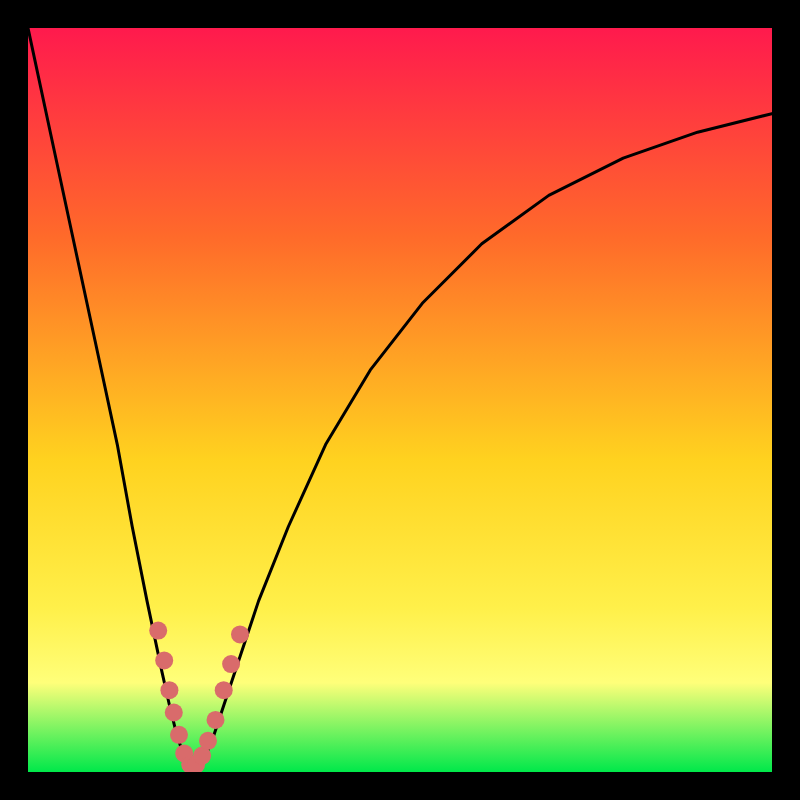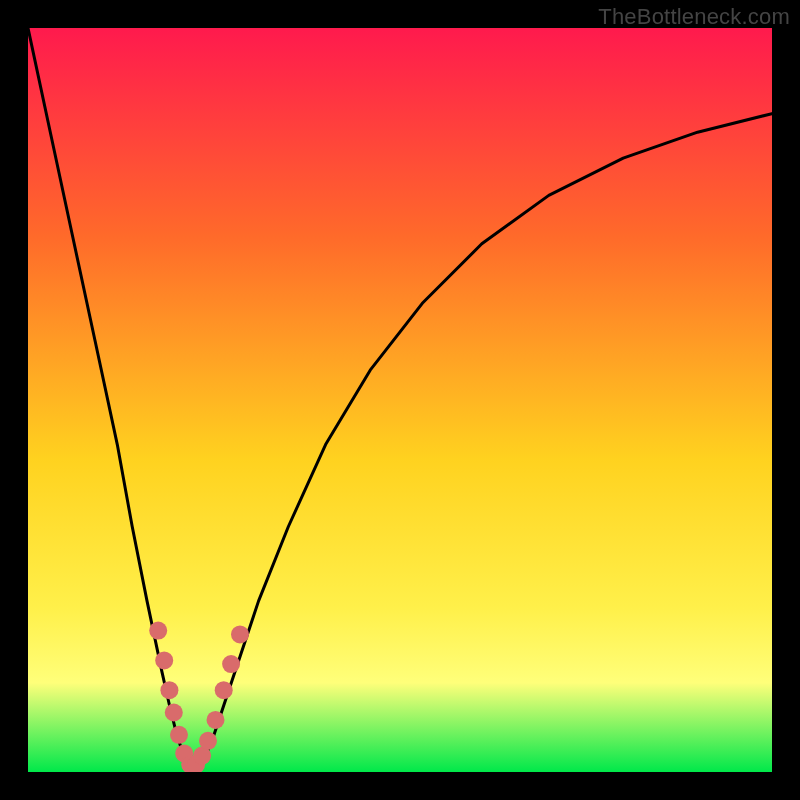--- a/index.html
+++ b/index.html
@@ -43,21 +43,20 @@
     height: 744px;
   }
   svg {
     display: block;
   }
 </style>
 </head>
 <body>
 
 <div class="frame">
-  <div class="watermark">TheBottleneck.com</div>
 
   <div class="plot-outer">
     <svg class="plot-inner" viewBox="0 0 744 744" width="744" height="744">
       <defs>
         <linearGradient id="bg-grad" x1="0" y1="0" x2="0" y2="1">
           <stop id="g-stop-0" offset="0%" stop-color="#ff1a4d"></stop>
           <stop id="g-stop-1" offset="28%" stop-color="#ff6a2a"></stop>
           <stop id="g-stop-2" offset="58%" stop-color="#ffd21f"></stop>
           <stop id="g-stop-3" offset="78%" stop-color="#fff04a"></stop>
           <stop id="g-stop-4" offset="88%" stop-color="#ffff7a"></stop>

